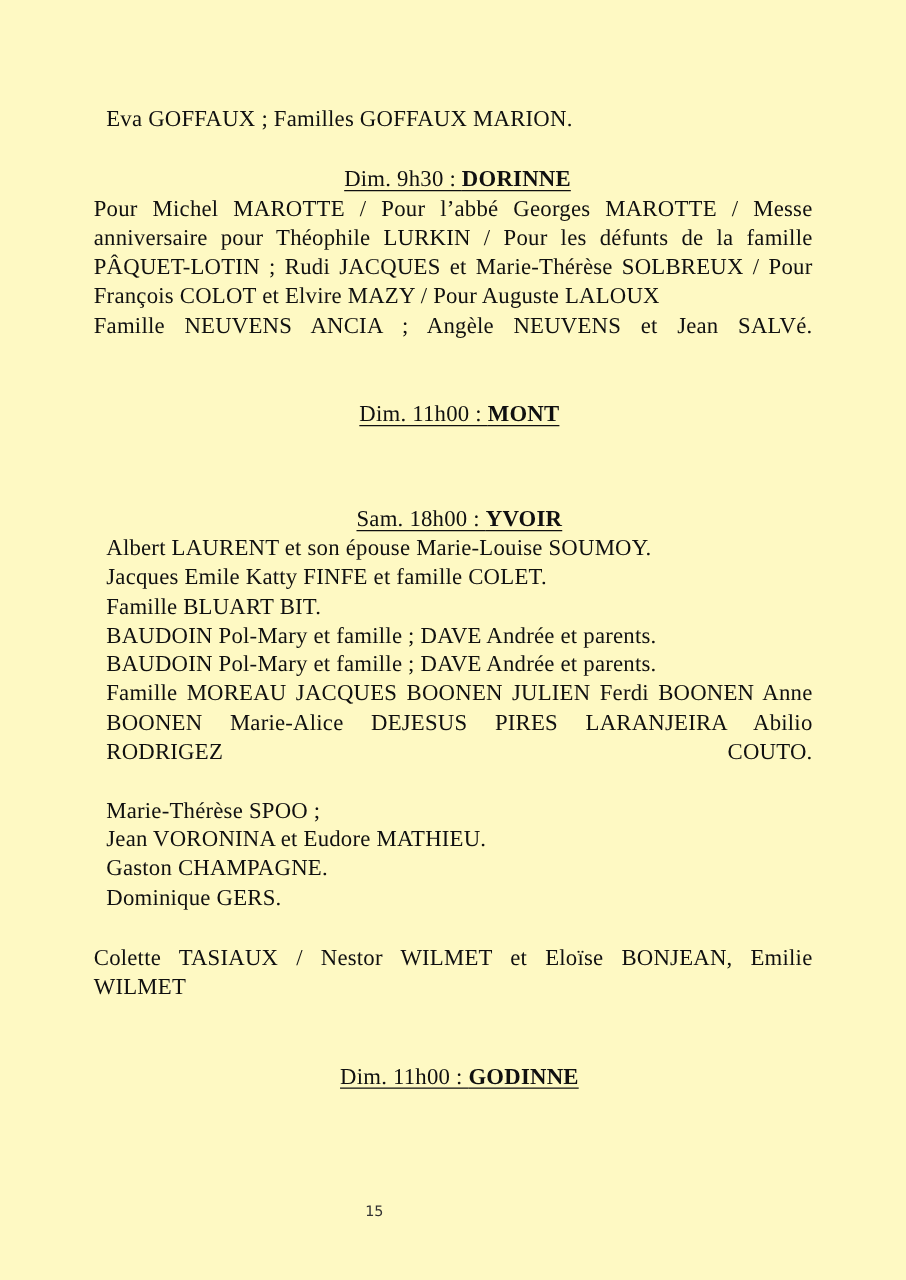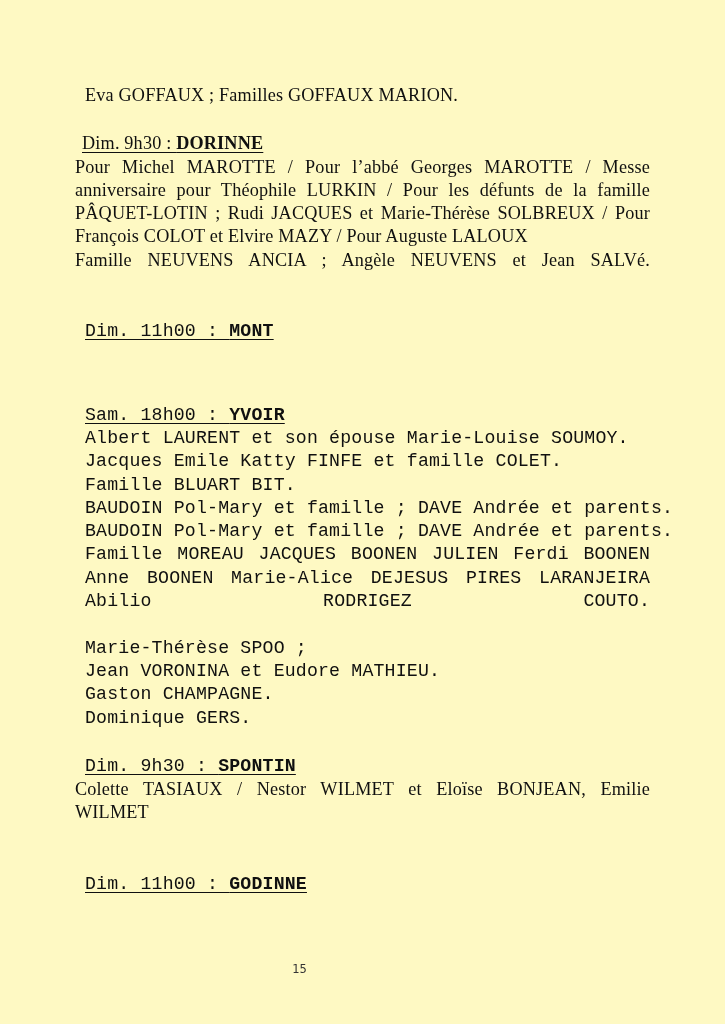--- a/index.html
+++ b/index.html
@@ -56,20 +56,21 @@
   }
   .para.last-ragged::after {
     content: "";
     display: inline-block;
     width: 100%;
   }
 
   
   .heading {
     display: block;
+    text-align: center;
   }
   .heading .htext {
     display: inline;
     text-decoration: underline;
     text-decoration-thickness: 1.3px;
     text-underline-offset: 3.2px;
   }
   .heading .hbold {
     font-weight: bold;
   }
@@ -81,21 +82,21 @@
   }
   .center-heading .htext {
     text-decoration: underline;
     text-decoration-thickness: 1.6px;
     text-underline-offset: 3.2px;
   }
   .gap-md { height: 25px; }
   .gap-lg { height: 30px; }
 
   .indent-heading { padding-left: 7px; }
-  .indent-body    { padding-left: 10px; font-family: Liberation Mono, monospace; }
+  .indent-body    { padding-left: 10px; }
 
   
   .page-number {
     position: absolute;
     left: 0;
     top: 962px;
     width: 599px;
     text-align: center;
     font-family: "DejaVu Sans", "Liberation Sans", sans-serif;
     font-size: 11.5px;
@@ -139,21 +140,20 @@
 
     <div class="para indent-body last-ragged" style="width:565px;">Famille MOREAU JACQUES BOONEN JULIEN Ferdi BOONEN Anne BOONEN Marie-Alice DEJESUS PIRES LARANJEIRA Abilio RODRIGEZ COUTO.</div>
 
     <div class="line indent-body">Marie-Thérèse SPOO ;</div>
     <div class="line indent-body">Jean VORONINA et Eudore MATHIEU.</div>
     <div class="line indent-body">Gaston CHAMPAGNE.</div>
     <div class="line indent-body">Dominique GERS.</div>
 
     <div class="gap-md"></div>
 
-    <div class="heading indent-body"><span class="htext"><span>Dim. 9h30 : </span><span class="hbold">SPONTIN</span></span></div>
 
     <div class="para last-ragged">Colette TASIAUX / Nestor WILMET et Eloïse BONJEAN, Emilie WILMET</div>
 
     <div class="gap-md"></div>
 
     <div class="heading indent-body"><span class="htext"><span>Dim. 11h00 : </span><span class="hbold">GODINNE</span></span></div>
 
   </div>
 
   <div class="page-number">15</div>

